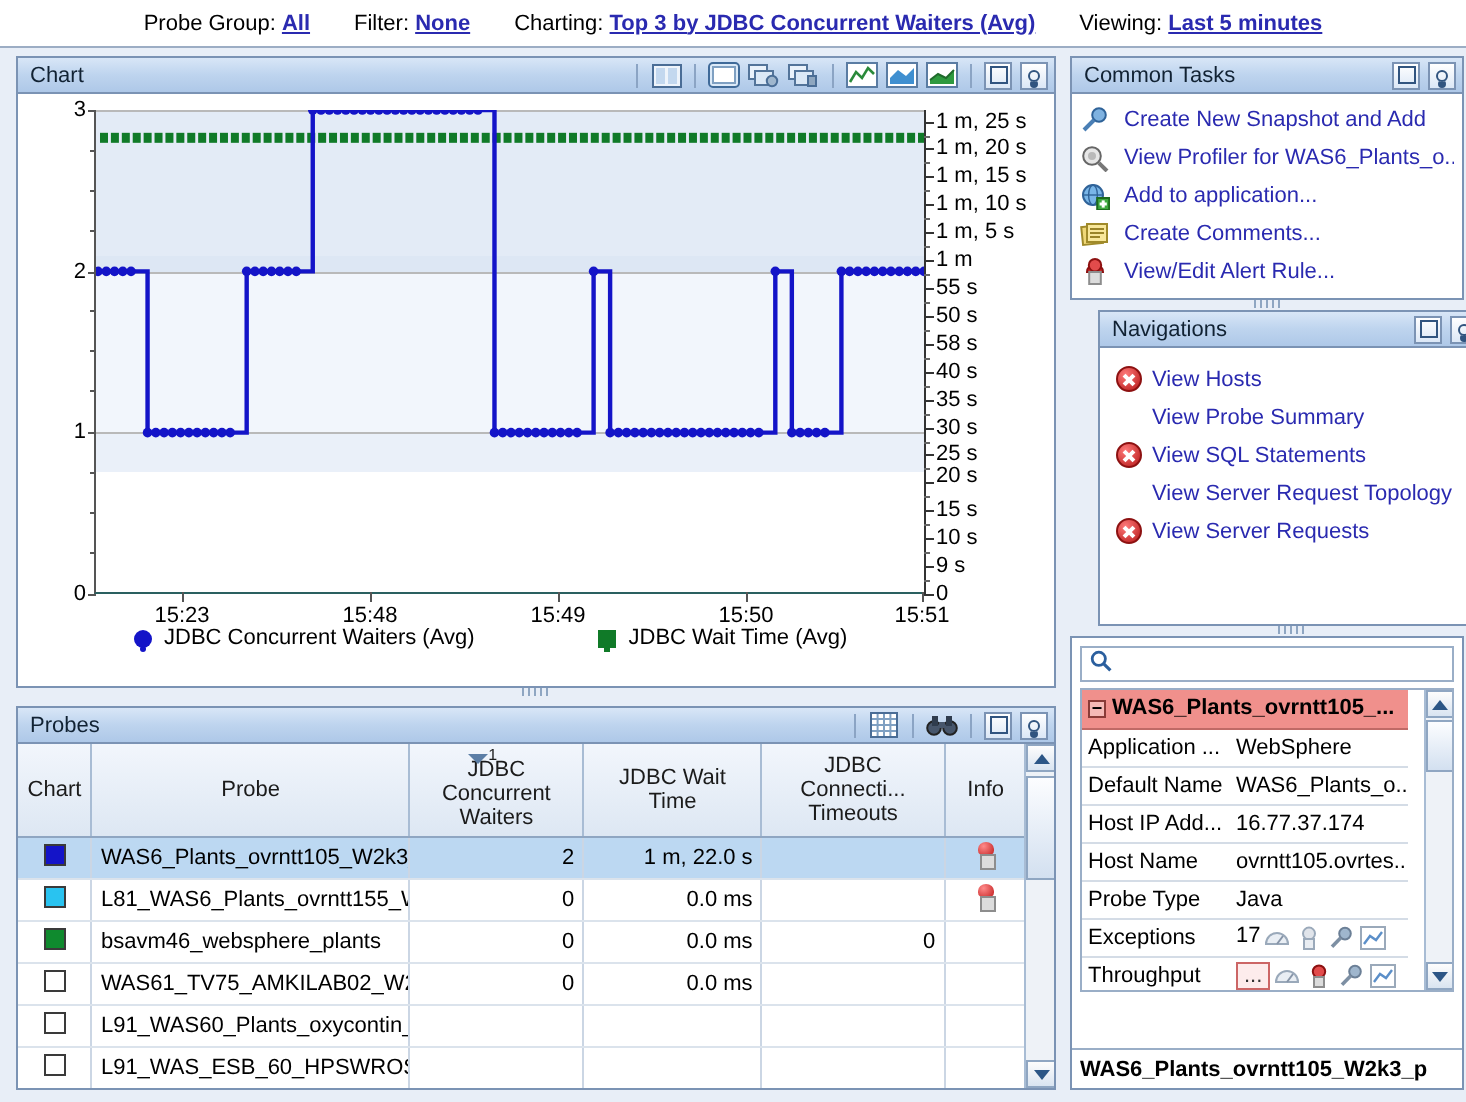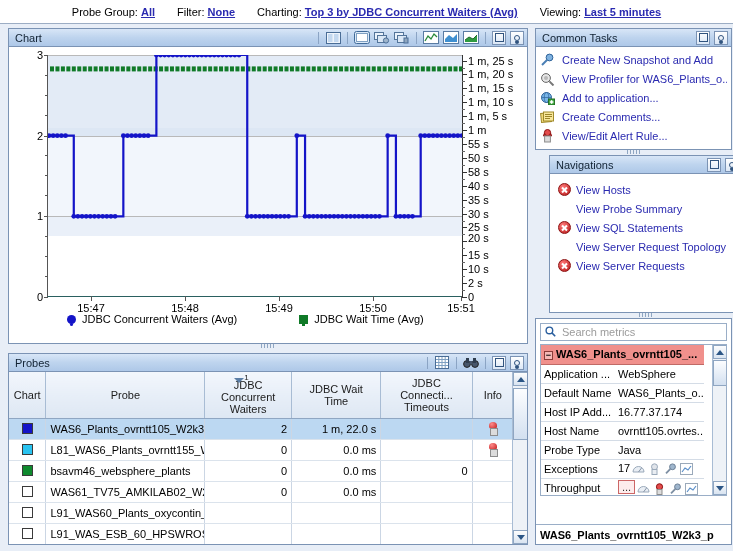--- a/index.html
+++ b/index.html
@@ -279,21 +279,21 @@
         <div class="ytick-mark-l" style="top:40px; width:3px;"></div>
         <div class="ytick-mark-l" style="top:60px; width:3px;"></div>
         <div class="ytick-mark-l" style="top:100px;width:3px;"></div>
         <div class="ytick-mark-l" style="top:120px;width:3px;"></div>
         <div class="ytick-mark-l" style="top:140px;width:3px;"></div>
         <div class="ytick-mark-l" style="top:181px;width:3px;"></div>
         <div class="ytick-mark-l" style="top:201px;width:3px;"></div>
         <div class="ytick-mark-l" style="top:221px;width:3px;"></div>
 
         <div class="xtick" style="left:43px;"></div>
-        <div class="xlabel" style="left:43px;">15:47</div>
+        <div class="xlabel" style="left:43px;">15:23</div>
         <div class="xtick" style="left:137px;"></div>
         <div class="xlabel" style="left:137px;">15:48</div>
         <div class="xtick" style="left:231px;"></div>
         <div class="xlabel" style="left:231px;">15:49</div>
         <div class="xtick" style="left:325px;"></div>
         <div class="xlabel" style="left:325px;">15:50</div>
         <div class="xtick" style="left:413px;"></div>
         <div class="xlabel" style="left:413px;">15:51</div>
 
         <svg id="series-svg" width="415" height="242" viewBox="0 0 415 242" style="position:absolute;left:0;top:0;">
@@ -468,21 +468,21 @@
             <circle cx="409.87" cy="80.66666666666669" r="2.4" fill="#1414c8"></circle>
           </svg>
       </div>
 
       <div id="raxis">
         <div class="ln"></div>
       <div class="rtick" style="top: 242px;"></div>
           <div class="rlabel" style="top: 242px;">0</div>
           <div class="rtick-min" style="top: 235.046px;"></div>
           <div class="rtick" style="top: 228.092px;"></div>
-          <div class="rlabel" style="top: 228.092px;">2 s</div>
+          <div class="rlabel" style="top: 228.092px;">9 s</div>
           <div class="rtick-min" style="top: 221.138px;"></div>
           <div class="rtick" style="top: 214.184px;"></div>
           <div class="rlabel" style="top: 214.184px;">10 s</div>
           <div class="rtick-min" style="top: 207.23px;"></div>
           <div class="rtick" style="top: 200.276px;"></div>
           <div class="rlabel" style="top: 200.276px;">15 s</div>
           <div class="rtick-min" style="top: 193.322px;"></div>
           <div class="rtick" style="top: 186.368px;"></div>
           <div class="rlabel" style="top: 183px;">20 s</div>
           <div class="rtick-min" style="top: 179.414px;"></div>
@@ -774,21 +774,20 @@
   <div class="panel" id="details-panel">
 
     <div id="search-wrap">
       <div id="search-box">
         <span>
           <svg width="11" height="11" viewBox="0 0 11 11">
               <circle cx="4.4" cy="4.4" r="3.3" fill="none" stroke="#2b5f9e" stroke-width="1.4"></circle>
               <line x1="6.9" y1="6.9" x2="10.2" y2="10.2" stroke="#2b5f9e" stroke-width="1.6"></line>
             </svg>
         </span>
-        <input type="text" id="search-input" placeholder="Search metrics" style="">
       </div>
     </div>
 
     <div class="det-wrap">
       <table class="det">
         <colgroup>
             <col style="width:74px">
             <col style="width:89px">
           </colgroup>
         <tbody id="det-tbody">

